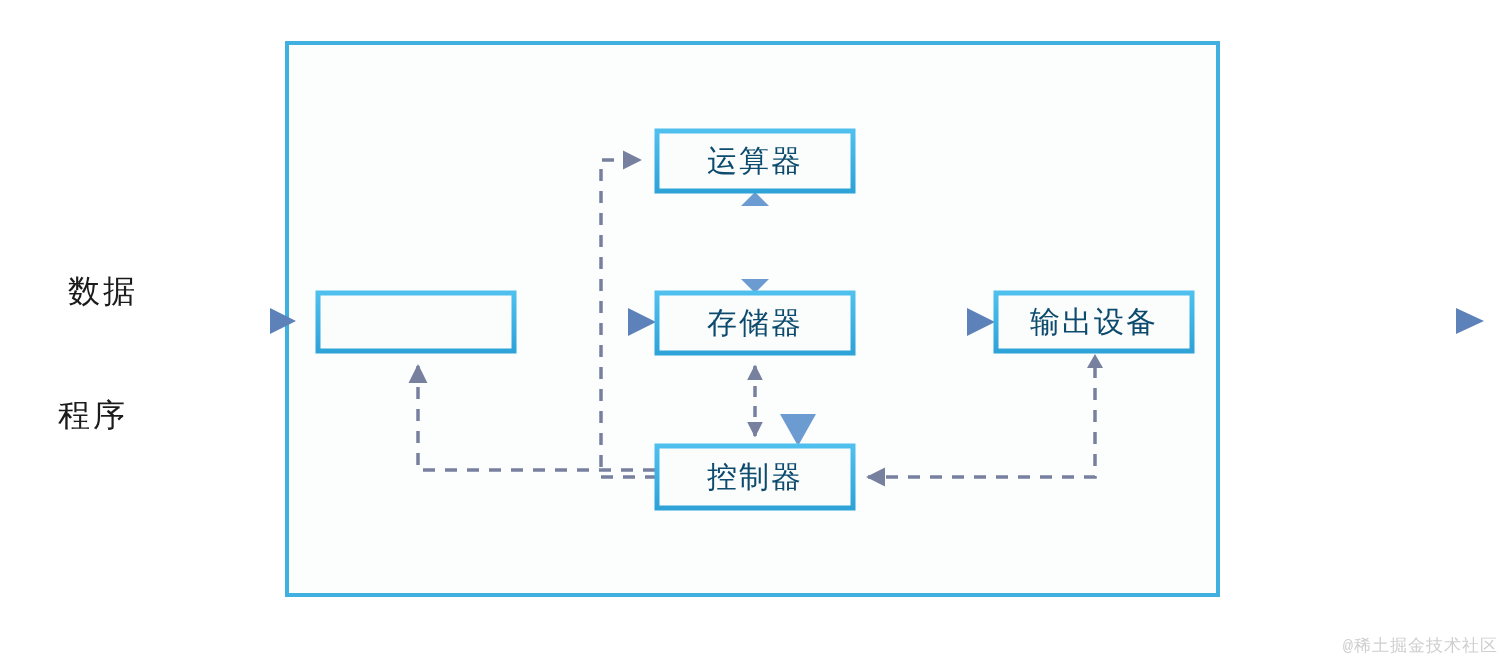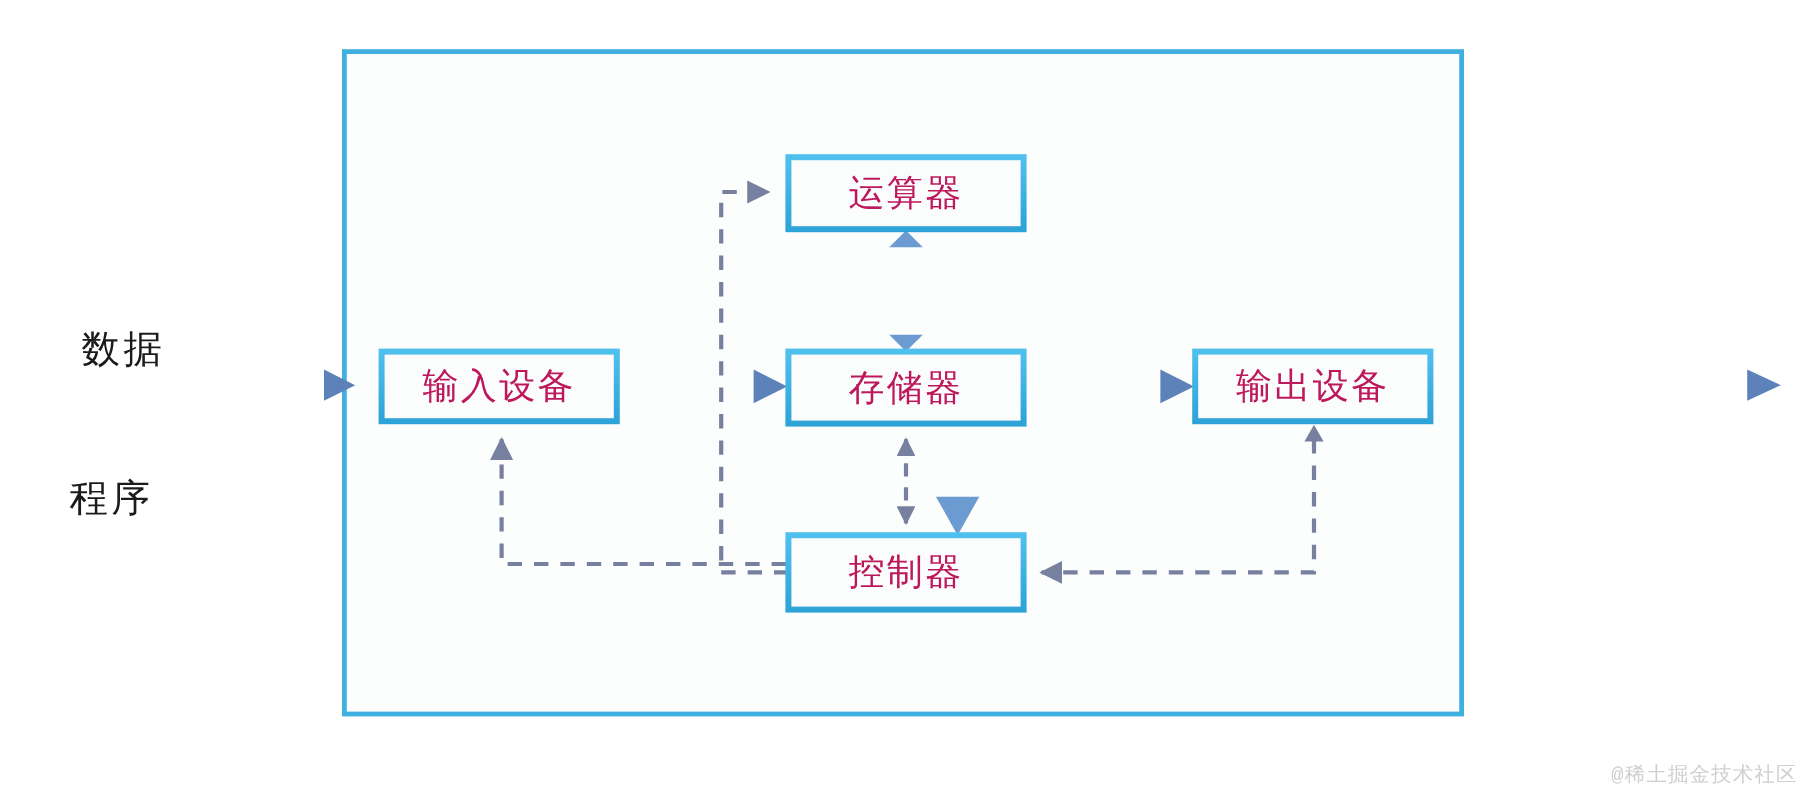--- a/index.html
+++ b/index.html
@@ -22,21 +22,21 @@
     left: 0;
     top: 0;
     width: 1512px;
     height: 671px;
   }
   .node-label {
     position: absolute;
     display: flex;
     align-items: center;
     justify-content: center;
-    color: #be185d;
+    color: #0c4a6e;
     font-size: 30px;
     letter-spacing: 2px;
     font-family: "Liberation Serif", "DejaVu Serif", serif;
     white-space: nowrap;
     pointer-events: none;
   }
   .edge-label {
     position: absolute;
     color: #1b1b1b;
     font-size: 32px;
@@ -142,21 +142,20 @@
     <rect x="657" y="131" width="196" height="60" fill="#fbfcfc" stroke="url(#gradBoxBorder)" stroke-width="5"></rect>
     <rect x="657" y="293" width="196" height="60" fill="#fbfcfc" stroke="url(#gradBoxBorder)" stroke-width="5"></rect>
     <rect x="657" y="446" width="196" height="62" fill="#fbfcfc" stroke="url(#gradBoxBorder)" stroke-width="5"></rect>
     <rect x="318" y="293" width="196" height="58" fill="#fbfcfc" stroke="url(#gradBoxBorder)" stroke-width="5"></rect>
     <rect x="996" y="293" width="196" height="58" fill="#fbfcfc" stroke="url(#gradBoxBorder)" stroke-width="5"></rect>
   </svg>
 
   <div class="node-label" style="left:657px; top:131px; width:196px; height:60px;">运算器</div>
   <div class="node-label" style="left:657px; top:446px; width:196px; height:62px;">控制器</div>
   <div class="node-label" style="left:657px; top:293px; width:196px; height:60px;">存储器</div>
-  <div class="node-label" style="left:318px; top:293px; width:196px; height:58px;">输入设备</div>
   <div class="node-label" style="left:996px; top:293px; width:196px; height:58px;">输出设备</div>
 
   <div class="edge-label" style="left:68px; top:270px;">数据</div>
   <div class="edge-label" style="left:58px; top:350px;margin-top:44px;">程序</div>
 
   <div class="watermark">@稀土掘金技术社区</div>
 
 </div>
 
 </body></html>

